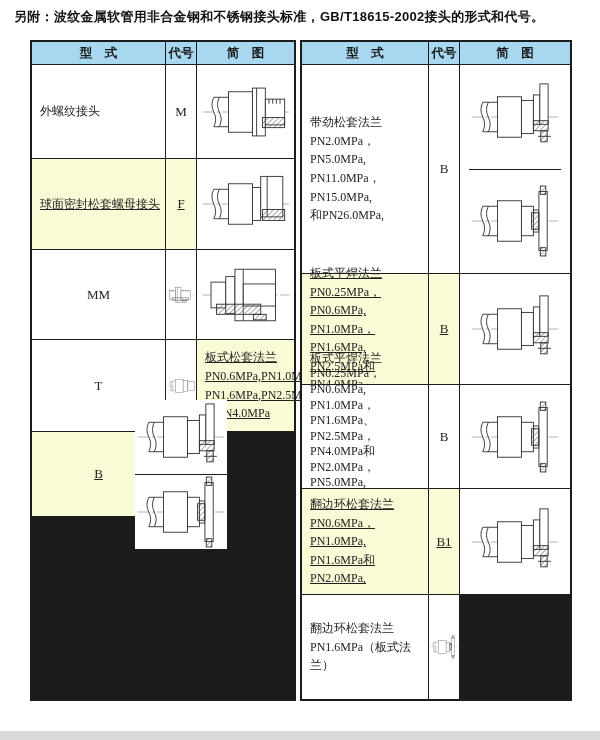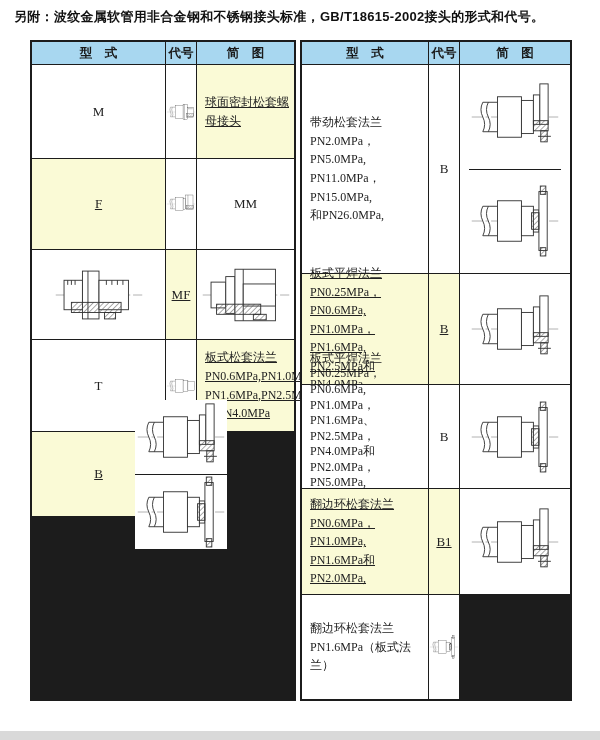--- a/index.html
+++ b/index.html
@@ -143,20 +143,23 @@
   </defs>
 </svg>
 
 <div class="tables">
 
   <div class="tbl left">
     <div class="hc">型　式</div>
     <div class="hc">代号</div>
     <div class="hc">简　图</div>
 
+    <div class="tc">
+        <span class="type-text">外螺纹接头</span>
+      </div>
     <div class="cc">M</div>
     <div class="dc">
       <svg class="diag" width="92" height="74" viewBox="0 0 100 78">
           <use href="#dM"></use>
         </svg>
     </div>
 
     <div class="tc hl">
         <span class="type-text">球面密封松套螺母接头</span>
       </div>
@@ -167,21 +170,20 @@
         </svg>
     </div>
 
     <div class="cc">MM</div>
     <div class="dc">
       <svg class="diag" width="92" height="74" viewBox="0 0 100 78">
           <use href="#dMM"></use>
         </svg>
     </div>
 
-    <div class="cc hl">MF</div>
     <div class="dc">
       <svg class="diag" width="92" height="74" viewBox="0 0 100 78">
           <use href="#dMF"></use>
         </svg>
     </div>
 
     <div class="cc">T</div>
     <div class="dc">
       <svg class="diag" width="92" height="74" viewBox="0 0 100 78">
           <use href="#dT"></use>

